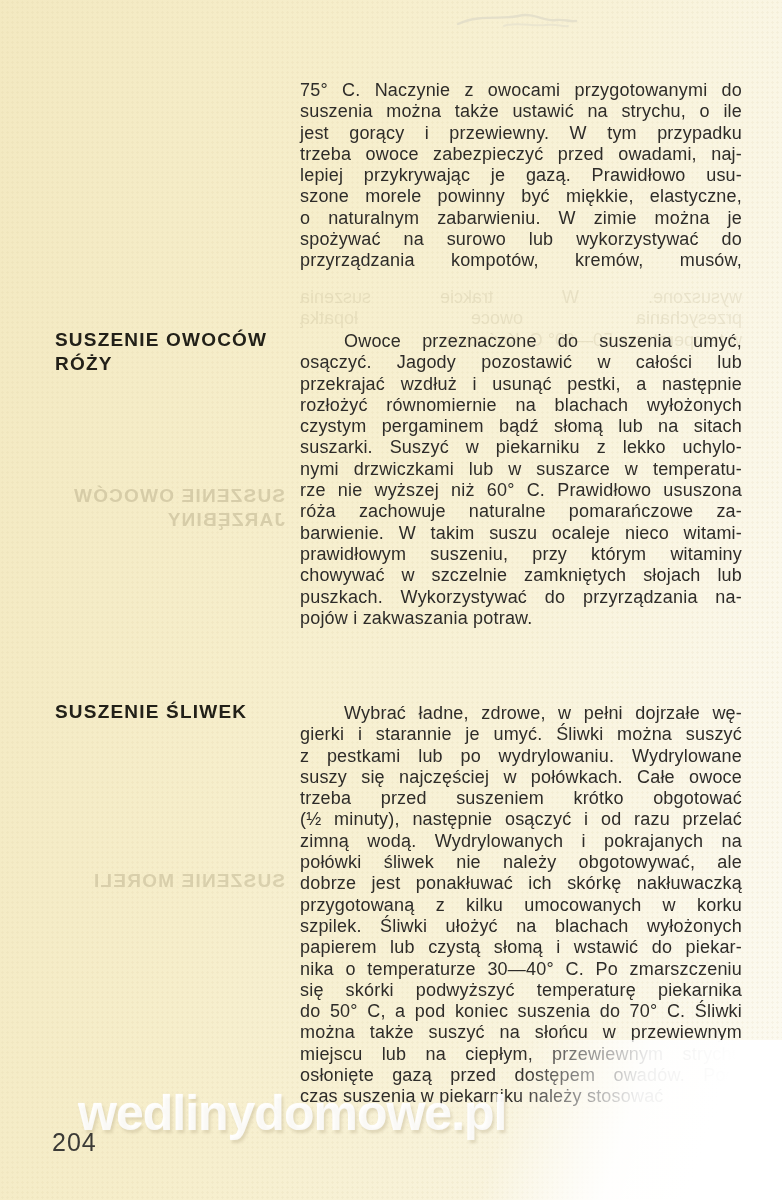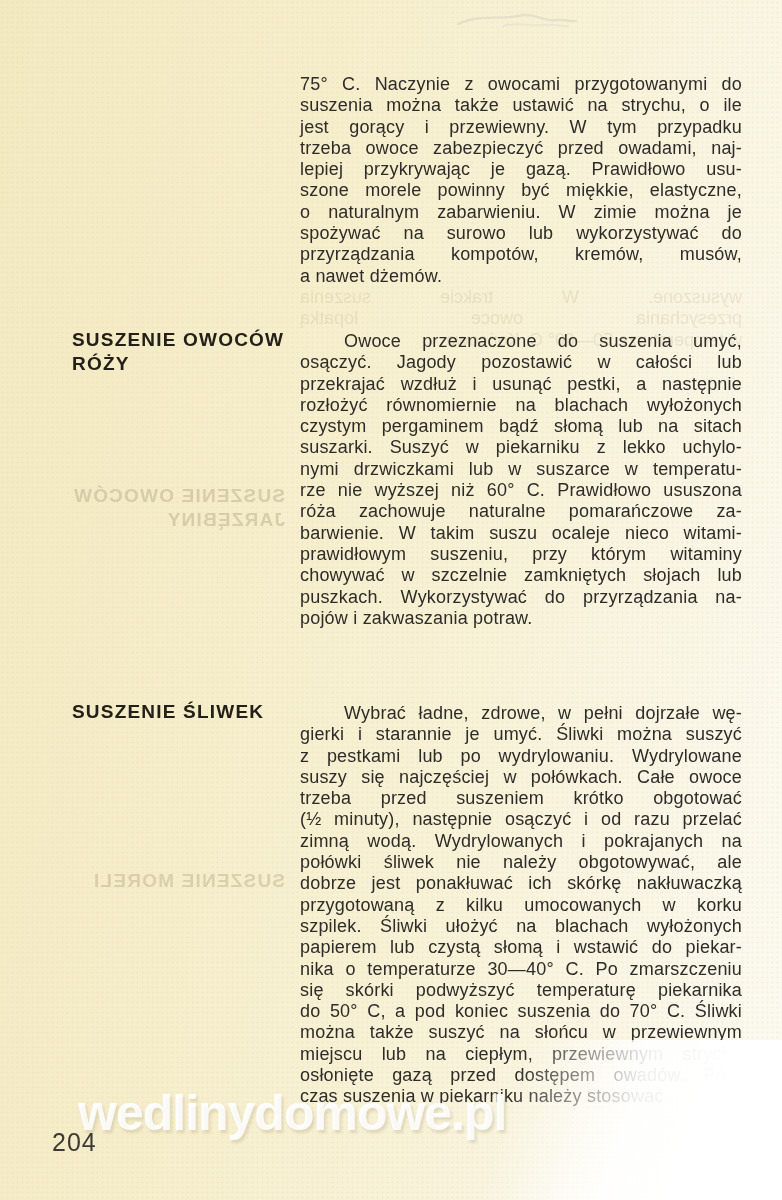--- a/index.html
+++ b/index.html
@@ -37,35 +37,34 @@
     width: 442px;
     color: #2e2c29;
     font-size: 18px;
     line-height: 21.3px;
     letter-spacing: .2px;
   }
   .tline { text-align: justify; text-align-last: justify; white-space: normal; }
   .tline-last { text-align-last: left; }
   .indent-first .tline:first-child { text-indent: 44px; }
 
-  .intro-para   { top: 74px;  }
+  .intro-para   { top: 80px;  }
   .section1-para{ top: 331px; }
   .section2-para{ top: 703px; }
 
   
   .margin-heading {
     position: absolute;
     left: 55px;
     width: 235px;
     color: #222018;
     font-size: 19px;
     font-weight: bold;
     line-height: 24px;
     letter-spacing: 1.2px;
-    margin-left: 17px;
   }
   .heading1 { top: 328px; }
   .heading2 { top: 700px; }
 
   
   .show-through {
     position: absolute;
     transform: scaleX(-1);
     color: #b3a884;
     filter: blur(0.6px);
@@ -131,21 +130,20 @@
   <div class="text-block intro-para">
       <div class="tline">75° C. Naczynie z owocami przygotowanymi do</div>
       <div class="tline">suszenia można także ustawić na strychu, o ile</div>
       <div class="tline">jest gorący i przewiewny. W tym przypadku</div>
       <div class="tline">trzeba owoce zabezpieczyć przed owadami, naj-</div>
       <div class="tline">lepiej przykrywając je gazą. Prawidłowo usu-</div>
       <div class="tline">szone morele powinny być miękkie, elastyczne,</div>
       <div class="tline">o naturalnym zabarwieniu. W zimie można je</div>
       <div class="tline">spożywać na surowo lub wykorzystywać do</div>
       <div class="tline">przyrządzania kompotów, kremów, musów,</div>
-      <div class="tline tline-last">a nawet dżemów.</div>
     </div>
 
   <div class="margin-heading heading1">SUSZENIE OWOCÓW RÓŻY</div>
   <div class="text-block section1-para indent-first">
       <div class="tline">Owoce przeznaczone do suszenia umyć,</div>
       <div class="tline">osączyć. Jagody pozostawić w całości lub</div>
       <div class="tline">przekrajać wzdłuż i usunąć pestki, a następnie</div>
       <div class="tline">rozłożyć równomiernie na blachach wyłożonych</div>
       <div class="tline">czystym pergaminem bądź słomą lub na sitach</div>
       <div class="tline">suszarki. Suszyć w piekarniku z lekko uchylo-</div>

